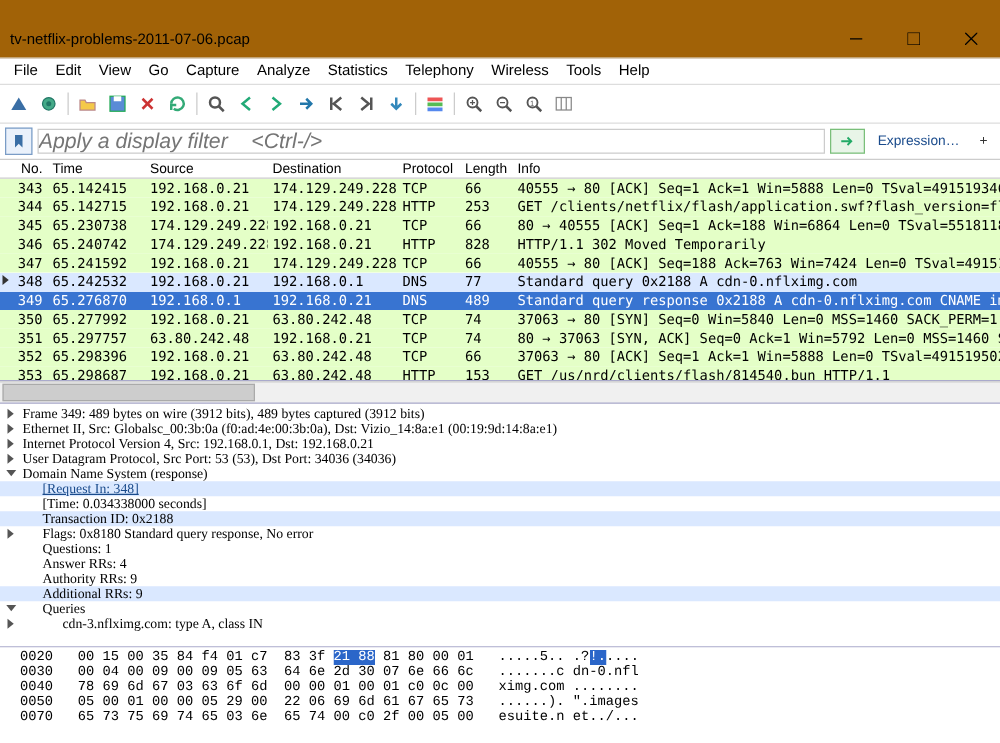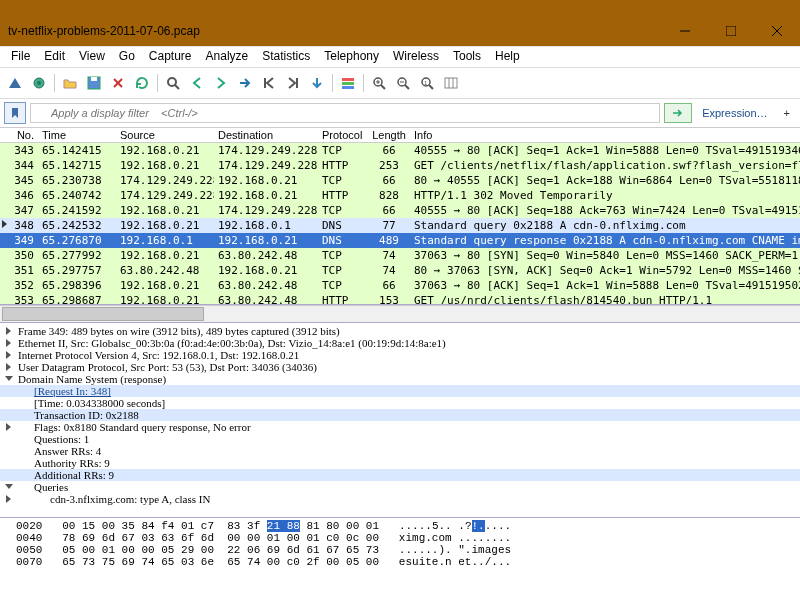--- a/index.html
+++ b/index.html
@@ -8,34 +8,34 @@
   .winbtn{width:46px;height:30px;display:flex;align-items:center;justify-content:center;font-family:Consolas,monospace;font-size:12px}
   .winbtn svg{width:10px;height:10px;stroke:#000;stroke-width:1;fill:none}
   .menubar{height:20px;display:flex;align-items:flex-start;padding:0 4px;border-bottom:1px solid #ddd}
   .menubar span{padding:2px 7px;font-size:12px}
   .toolbar{height:26px;display:flex;align-items:center;padding:2px 4px;border-bottom:1px solid #ddd;gap:2px}
   .tbicon{width:20px;height:20px;display:flex;align-items:center;justify-content:center;border:1px solid transparent}
   .tbicon svg{width:16px;height:16px}
   .tbsep{width:1px;height:18px;background:#ccc;margin:0 2px}
   .filterbar{height:24px;display:flex;align-items:center;padding:2px 4px;gap:4px;border-bottom:1px solid #ccc}
   .filterbar .fbtn{width:20px;height:20px;border:1px solid #7a9cc6;background:#eaf1fb;display:flex;align-items:center;justify-content:center}
-  .filterbar input{flex:1;height:18px;border:1px solid #ccc;padding:0 20px;font-size:11px;font-style:italic;color:#888}
+  .filterbar input{flex:1;height:18px;border:1px solid #ccc;padding:0 0;font-size:17px;font-style:italic;color:#888}
   .filterbar .expr{padding:2px 6px;color:#1a4b8c}
   .filterbar .plus{padding:2px 6px;color:#333}
   .arrowbtn{width:26px;height:18px;border:1px solid #7abf7a;background:#e8f5e8;display:flex;align-items:center;justify-content:center}
   .arrowbtn svg{width:12px;height:10px}
   .packetlist{height:176px;overflow:auto;border-bottom:1px solid #aac;font-family:Consolas,"Lucida Console",monospace;font-size:11px}
   .phead{display:flex;background:#fff;border-bottom:1px solid #ccc;position:sticky;top:0;font-family:Liberation Sans, sans-serif;font-size:11px}
   .phead div,.prow div{padding:1px 4px;white-space:nowrap;overflow:hidden}
   .c-no{width:30px;text-align:right}
   .c-time{width:70px}
   .c-src{width:90px}
   .c-dst{width:96px}
   .c-proto{width:42px}
-  .c-len{width:34px;text-align:center}
+  .c-len{width:34px;text-align:left}
   .c-info{flex:1}
   .prow{display:flex;background:#e4ffc7}
   .prow.dns{background:#dae8ff}
   .prow.sel{background:#3874d1;color:#fff}
   .prow.cur{position:relative}
   .prow.cur::before{content:"";position:absolute;left:2px;top:2px;border-left:5px solid #333;border-top:4px solid transparent;border-bottom:4px solid transparent}
   .hscroll{height:16px;background:#f0f0f0;border-top:1px solid #ccc;border-bottom:1px solid #aac;display:flex;align-items:center}
   .hscroll .thumb{margin-left:2px;width:200px;height:12px;background:#cdcdcd;border:1px solid #aaa}
   .details{height:190px;overflow:auto;border-bottom:1px solid #aac;font-family:Liberation Serif, serif;font-size:11px;padding:2px 0}
   .drow{padding:0 4px 0 18px;white-space:nowrap;position:relative}
@@ -346,20 +346,21 @@
     <div class="drow l1">Questions: 1</div>
     <div class="drow l1">Answer RRs: 4</div>
     <div class="drow l1">Authority RRs: 9</div>
     <div class="drow l1 hl">Additional RRs: 9</div>
     <div class="drow l1 exp">Queries</div>
     <div class="drow l2 col">cdn-3.nflximg.com: type A, class IN</div>
   </div>
 
 <div class="hexpane" id="hex-pane">
     <div class="hexline">0020   00 15 00 35 84 f4 01 c7  83 3f <span class="hsel">21 88</span> 81 80 00 01   .....5.. .?<span class="asel">!.</span>....</div>
+    <div class="hexline">0030   00 04 00 09 00 09 05 63  64 6e 2d 30 07 6e 66 6c   .......c dn-0.nfl</div>
     <div class="hexline">0040   78 69 6d 67 03 63 6f 6d  00 00 01 00 01 c0 0c 00   ximg.com ........</div>
     <div class="hexline">0050   05 00 01 00 00 05 29 00  22 06 69 6d 61 67 65 73   ......). ".images</div>
     <div class="hexline">0070   65 73 75 69 74 65 03 6e  65 74 00 c0 2f 00 05 00   esuite.n et../...</div>
   </div>
 
 <div class="statusbar">
   
   
   
 </div>

